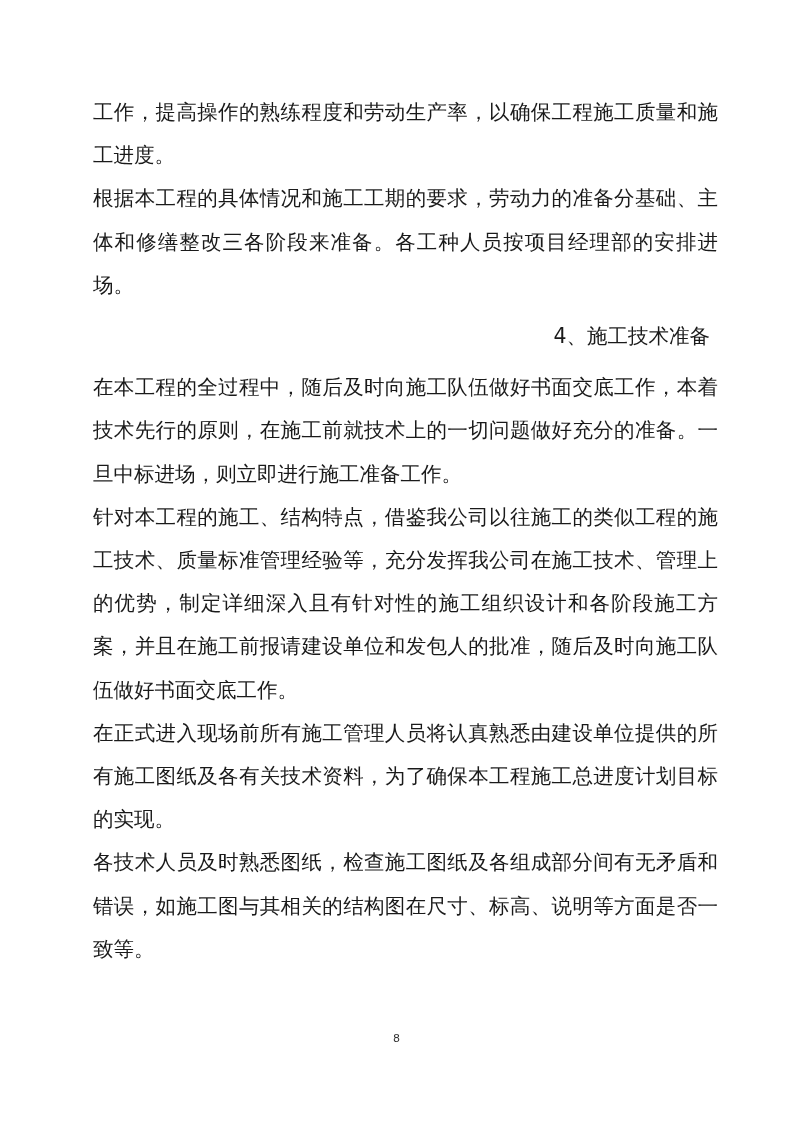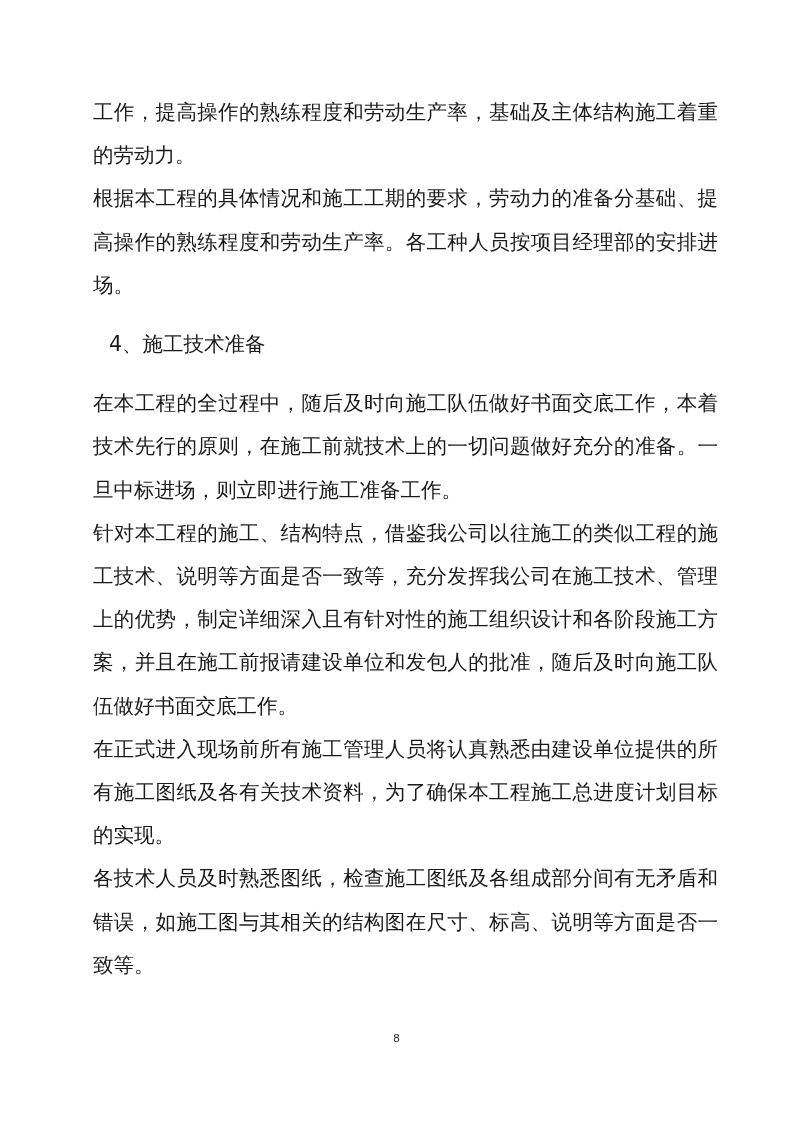--- a/index.html
+++ b/index.html
@@ -3,34 +3,34 @@
   <meta charset="utf-8">
   <style>
     html, body { margin: 0; padding: 0; background: #ffffff; }
     body { width: 793px; height: 1122px; position: relative; overflow: hidden; }
     .page {
       position: absolute; left: 93px; top: 91px; width: 625px;
       font-family: "DejaVu Serif", "Liberation Serif", serif;
       font-size: 20.5px; line-height: 43.2px; color: #1a1a1a;
     }
     .para { margin: 0; text-align: justify; text-align-last: left; }
-    .heading { margin: 16px; }
+    .heading { margin: 8px; text-align: right; }
     .heading .num { font-family: "DejaVu Sans", "Liberation Sans", sans-serif; }
     .page-number {
       position: absolute; top: 1032px; left: 0; width: 793px; text-align: center;
       font-family: "DejaVu Sans", "Liberation Sans", sans-serif; font-size: 11px; color: #333;
     }
   </style>
 </head>
 <body>
 
 <div class="page">
-  <p class="para">工作，提高操作的熟练程度和劳动生产率，基础及主体结构施工着重的劳动力。</p>
-  <p class="para">根据本工程的具体情况和施工工期的要求，劳动力的准备分基础、提高操作的熟练程度和劳动生产率。各工种人员按项目经理部的安排进场。</p>
+  <p class="para">工作，提高操作的熟练程度和劳动生产率，以确保工程施工质量和施工进度。</p>
+  <p class="para">根据本工程的具体情况和施工工期的要求，劳动力的准备分基础、主体和修缮整改三各阶段来准备。各工种人员按项目经理部的安排进场。</p>
   <p class="heading"><span class="num">4</span><span>、</span><span>施工技术准备</span></p>
   <p class="para">在本工程的全过程中，随后及时向施工队伍做好书面交底工作，本着技术先行的原则，在施工前就技术上的一切问题做好充分的准备。一旦中标进场，则立即进行施工准备工作。</p>
-  <p class="para">针对本工程的施工、结构特点，借鉴我公司以往施工的类似工程的施工技术、说明等方面是否一致等，充分发挥我公司在施工技术、管理上的优势，制定详细深入且有针对性的施工组织设计和各阶段施工方案，并且在施工前报请建设单位和发包人的批准，随后及时向施工队伍做好书面交底工作。</p>
+  <p class="para">针对本工程的施工、结构特点，借鉴我公司以往施工的类似工程的施工技术、质量标准管理经验等，充分发挥我公司在施工技术、管理上的优势，制定详细深入且有针对性的施工组织设计和各阶段施工方案，并且在施工前报请建设单位和发包人的批准，随后及时向施工队伍做好书面交底工作。</p>
   <p class="para">在正式进入现场前所有施工管理人员将认真熟悉由建设单位提供的所有施工图纸及各有关技术资料，为了确保本工程施工总进度计划目标的实现。</p>
   <p class="para">各技术人员及时熟悉图纸，检查施工图纸及各组成部分间有无矛盾和错误，如施工图与其相关的结构图在尺寸、标高、说明等方面是否一致等。</p>
 
 </div>
 
 <div class="page-number">8</div>
 
 </body></html>

